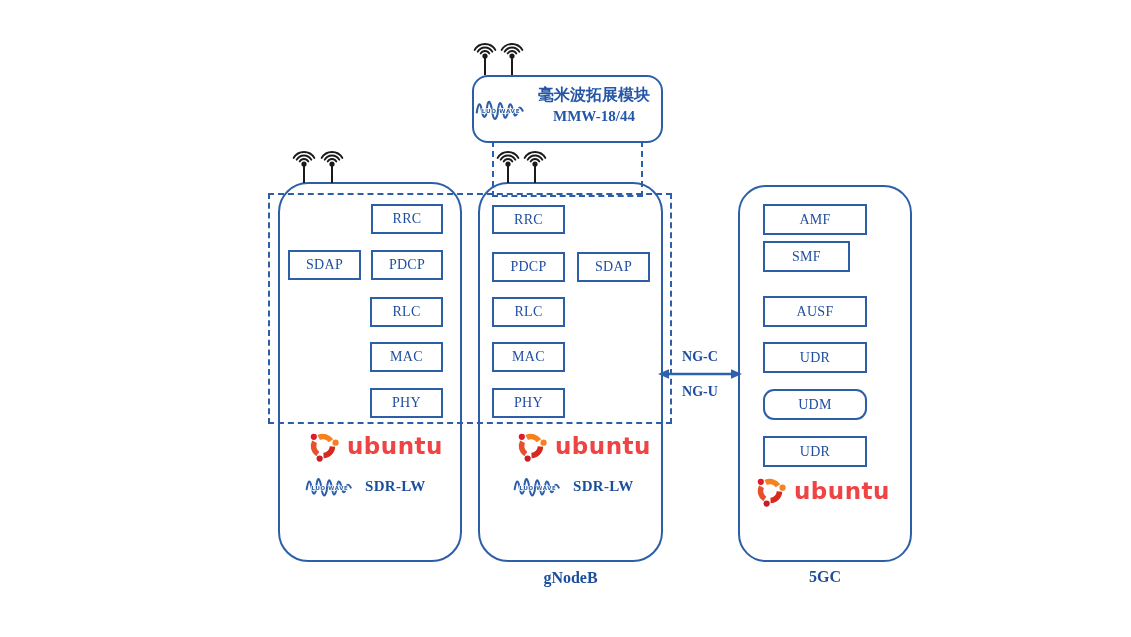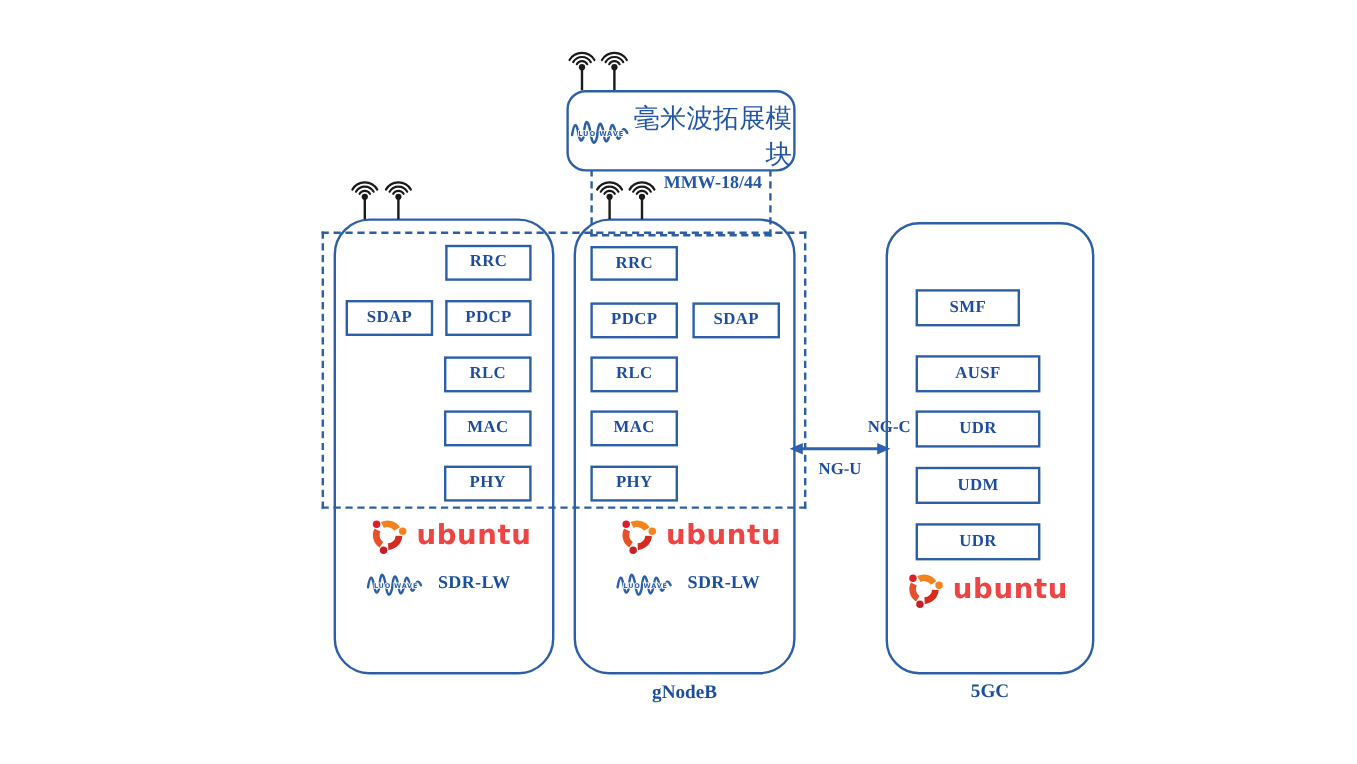--- a/index.html
+++ b/index.html
@@ -16,36 +16,36 @@
   .abs{position:absolute;}
   .device{
     position:absolute;border:2px solid var(--blue);border-radius:30px;background:transparent;
   }
   .dashed-rect{
     position:absolute;border:2.5px dashed var(--blue);background:transparent;
   }
   .pbox{
     position:absolute;border:2px solid var(--blue);background:transparent;
     display:flex;align-items:center;justify-content:center;
-    font-weight:bold;font-size:14px;color:var(--tblue);letter-spacing:.3px;
+    font-weight:normal;font-size:14px;color:var(--tblue);letter-spacing:.3px;
   }
   .dev-label{
     position:absolute;text-align:center;font-weight:bold;font-size:16px;color:#1b4e9c;
   }
   .ng-label{
     position:absolute;width:72px;text-align:center;font-weight:bold;font-size:14px;color:var(--tblue);
   }
   .mmw-box{
     position:absolute;left:472px;top:75px;width:191px;height:68px;
     border:2.5px solid var(--blue);border-radius:16px;background:#fff;
   }
   .mmw-text{
     position:absolute;left:528px;top:84px;width:132px;text-align:center;color:#2456a8;
   }
-  .mmw-title{font-weight:normal;font-size:22px;line-height:1.35;text-align:right;}
+  .mmw-title{font-weight:bold;font-size:16px;line-height:1.35;}
   .mmw-model{font-weight:bold;font-size:15px;line-height:1.4;}
   .ubuntu-row{position:absolute;display:flex;align-items:center;gap:7px;}
   .ubuntu-word{
     font-family:"DejaVu Sans", sans-serif;font-weight:700;font-size:23px;color:#ef4444;
     letter-spacing:.5px;line-height:1;
   }
   .sdr-row{position:absolute;display:flex;align-items:center;gap:10px;}
   .sdr-word{font-weight:bold;font-size:15px;color:#1b4e9c;letter-spacing:.3px;}
   .wave-word{
     font-family:"DejaVu Sans", sans-serif;font-weight:bold;
@@ -185,34 +185,35 @@
   <div class="sdr-row" style="left:513px;top:466px;">
     <svg width="50" height="40" viewBox="0 0 60 44">
       <path d="M2,26 Q5,8 8,24 Q10,36 13,28 Q15,4 19,20 Q22,42 26,28 Q28,6 32,22 Q34,40 38,26 Q40,8 44,24 Q46,34 49,26 Q51,16 55,24" fill="none" stroke="#2d5fa8" stroke-width="2.4" stroke-linecap="round"></path>
       <text class="wave-word" x="30" y="27" text-anchor="middle" font-size="6.5" letter-spacing="0.8">LUO WAVE</text>
     </svg>
     <span class="sdr-word">SDR-LW</span>
   </div>
 
   <div class="dev-label" style="left:478px;top:569px;width:185px;">gNodeB</div>
 
-  <div class="ng-label" style="left:664px;top:349px;margin-left:41px;">NG-C</div>
+  <div class="ng-label" style="left:664px;top:349px;">NG-C</div>
   <svg class="abs" style="left:658px;top:366px;" width="84" height="16" viewBox="0 0 84 16">
     <line x1="9" y1="8" x2="75" y2="8" stroke="#2e62ae" stroke-width="2.4"></line>
     <polygon points="0,8 11,3.2 11,12.8" fill="#2e62ae"></polygon>
     <polygon points="84,8 73,3.2 73,12.8" fill="#2e62ae"></polygon>
   </svg>
   <div class="ng-label" style="left:664px;top:384px;">NG-U</div>
 
   <div class="device" style="left:738px;top:185px;width:174px;height:377px;border-radius:28px;"></div>
 
+  <div class="pbox" style="left:763px;top:204px;width:104px;height:31px;">AMF</div>
   <div class="pbox" style="left:763px;top:241px;width:87px;height:31px;">SMF</div>
   <div class="pbox" style="left:763px;top:296px;width:104px;height:31px;">AUSF</div>
   <div class="pbox" style="left:763px;top:342px;width:104px;height:31px;">UDR</div>
-  <div class="pbox" style="left:763px;top:389px;width:104px;height:31px;">UDM</div>
+  <div class="pbox" style="left:763px;top:389px;width:104px;height:31px;border-radius:11px;">UDM</div>
   <div class="pbox" style="left:763px;top:436px;width:104px;height:31px;">UDR</div>
 
   <div class="ubuntu-row" style="left:753px;top:474px;">
     <svg width="34" height="34" viewBox="0 0 34 34">
       <g fill="none" stroke-width="5.5">
         <path d="M12.69,8.54 A9.5 9.5 0 0 1 24.97,11.83" stroke="#f6821f"></path>
         <path d="M26.49,17.5 A9.5 9.5 0 0 1 17.5,26.49" stroke="#d62a1f"></path>
         <path d="M11.83,24.97 A9.5 9.5 0 0 1 8.54,12.69" stroke="#e8502a"></path>
       </g>
       <circle cx="7.81" cy="7.81" r="3.1" fill="#e01b2c"></circle>

